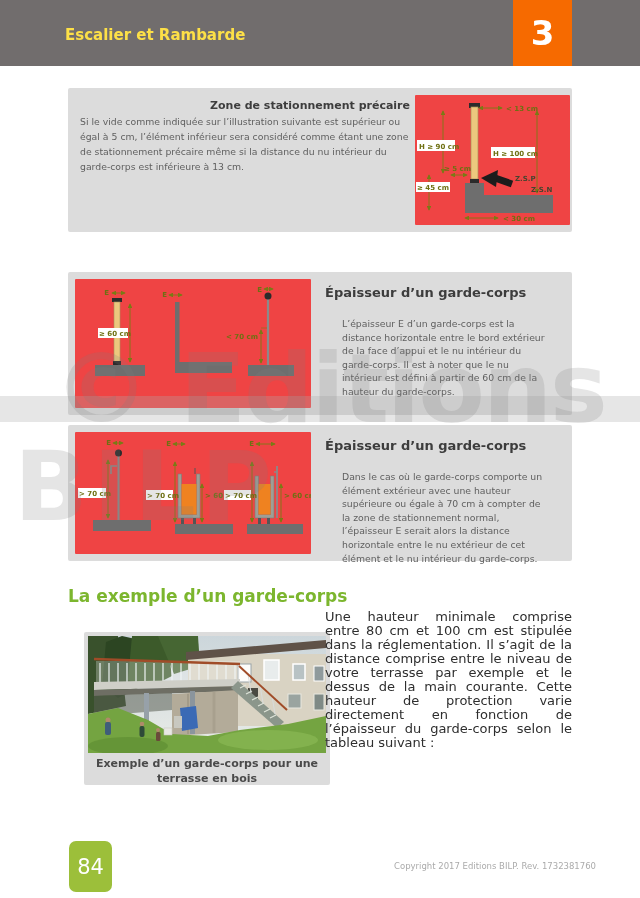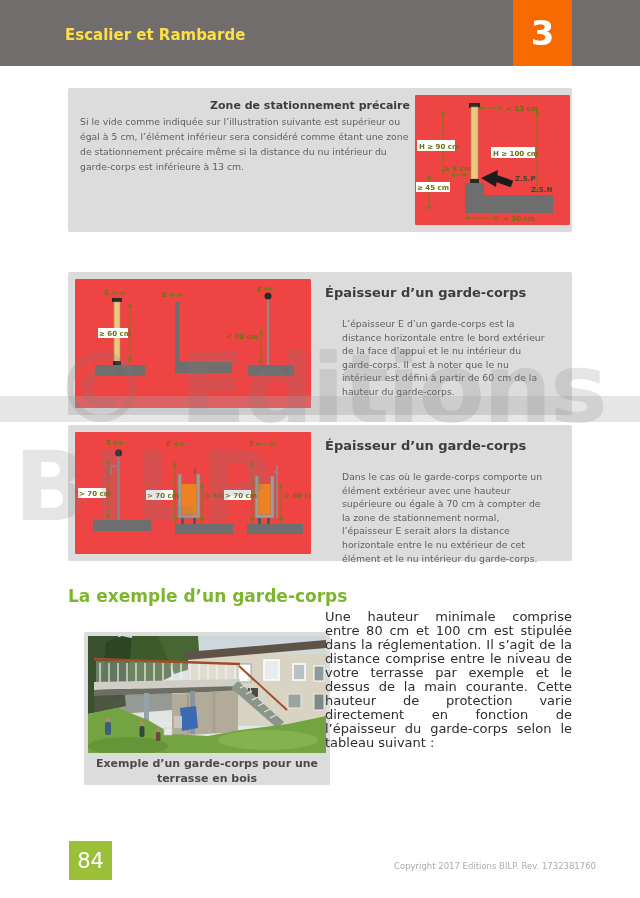--- a/index.html
+++ b/index.html
@@ -36,22 +36,22 @@
   .wm{pointer-events:none;z-index:5;font-weight:bold;color:rgba(125,125,125,0.20);line-height:1;}
   #wm-band{left:0;top:396px;width:640px;height:26px;background:rgba(172,172,172,0.30);z-index:5;pointer-events:none;}
   #wm-line1{left:16px;top:340px;font-size:97px;letter-spacing:-2px;margin-left:37px;}
   #wm-line2{left:14px;top:438px;font-size:97px;letter-spacing:5px;}
   
   #photo-block{left:68px;top:632px;width:246px;height:153px;background:#dcdcdc;border-radius:2px;margin-left:16px;}
   #photo-svg{position:absolute;left:4px;top:4px;}
   .photo-caption{left:8px;top:124px;width:230px;text-align:center;font-size:11px;font-weight:bold;color:#4a4a4a;line-height:1.4;}
   #hauteur-paragraph{left:325px;top:610px;width:247px;font-size:13px;color:#2e2e2e;line-height:14px;text-align:justify;}
   
-  #page-badge{left:69px;top:841px;width:43px;height:39px;background:#9cbf3a;color:#ffffff;
-    display:flex;align-items:center;justify-content:center;font-size:21px;}
+  #page-badge{left:69px;top:841px;width:43px;height:51px;background:#9cbf3a;color:#ffffff;
+    display:flex;align-items:center;justify-content:center;font-size:21px;border-radius:7px;}
   #copyright{right:44px;top:861px;font-size:8.5px;color:#ababab;}
   
   svg text.lbl{font:bold 7px "DejaVu Sans","Liberation Sans",sans-serif;fill:#6e7012;}
   svg text.lbl.dark{fill:#45452f;}
   .dim{stroke:#7a7a15;stroke-width:0.9;fill:none;}
   .ext{stroke:#7a7a15;stroke-width:0.6;fill:none;}
 </style>
 </head>
 <body>
 

